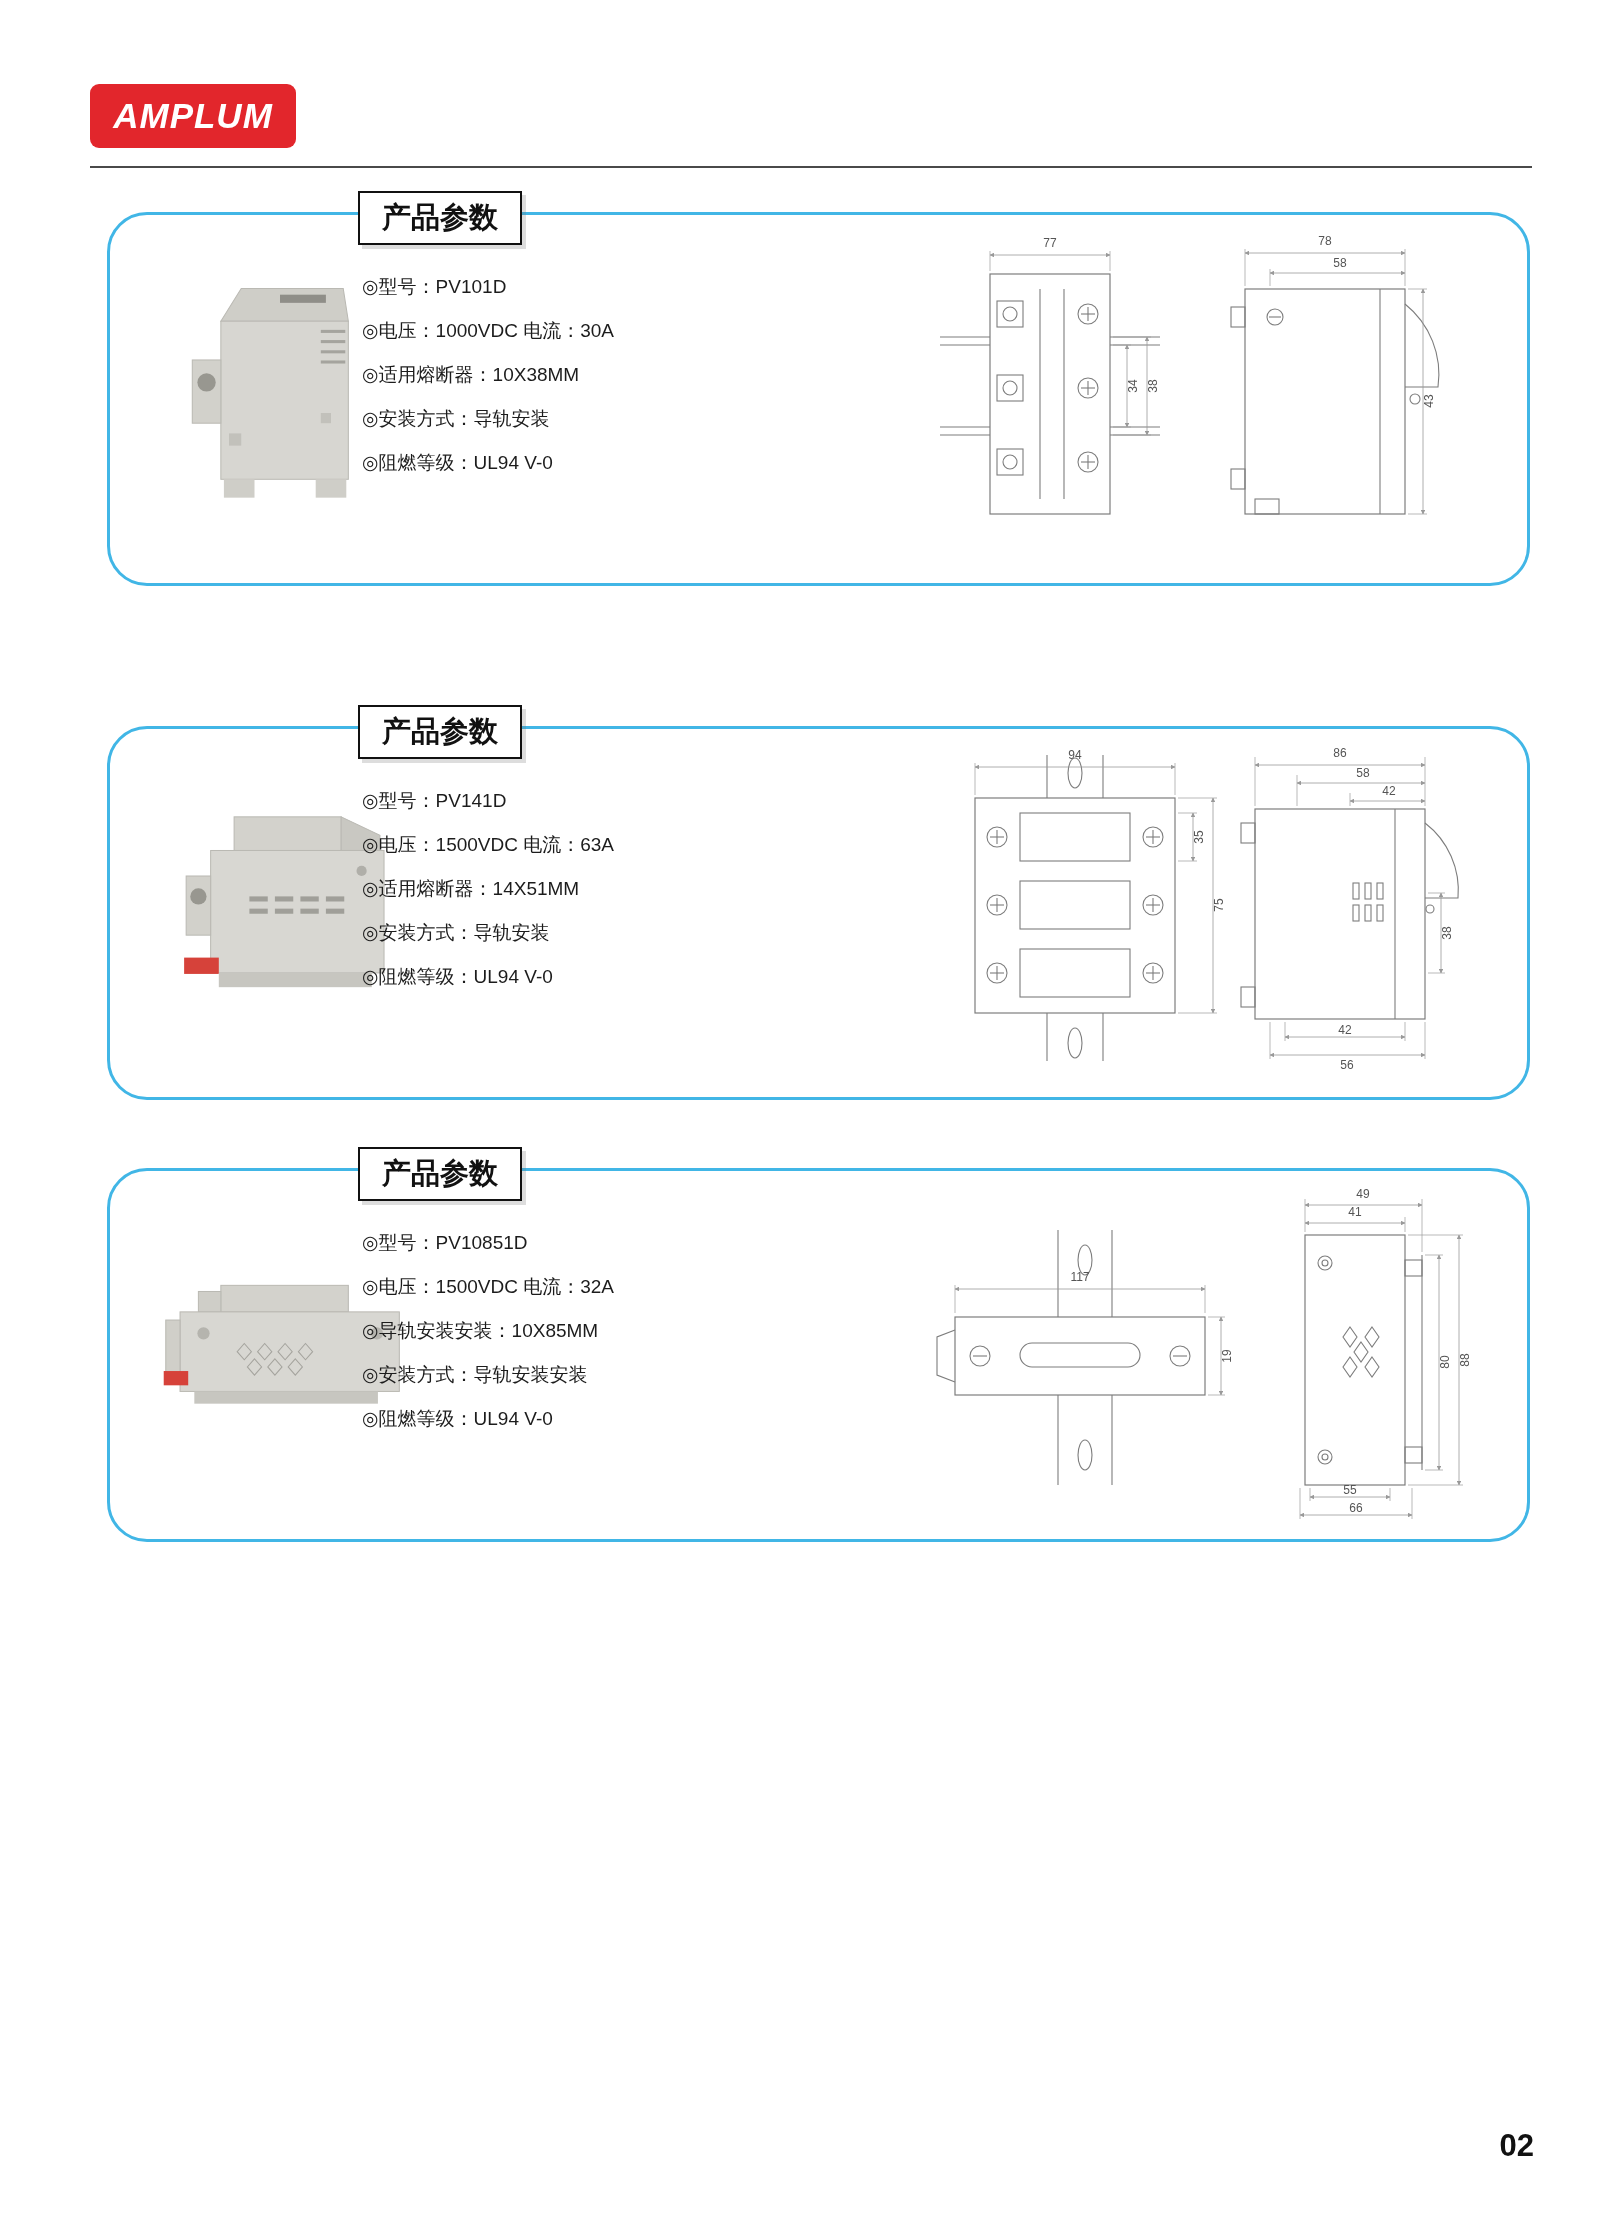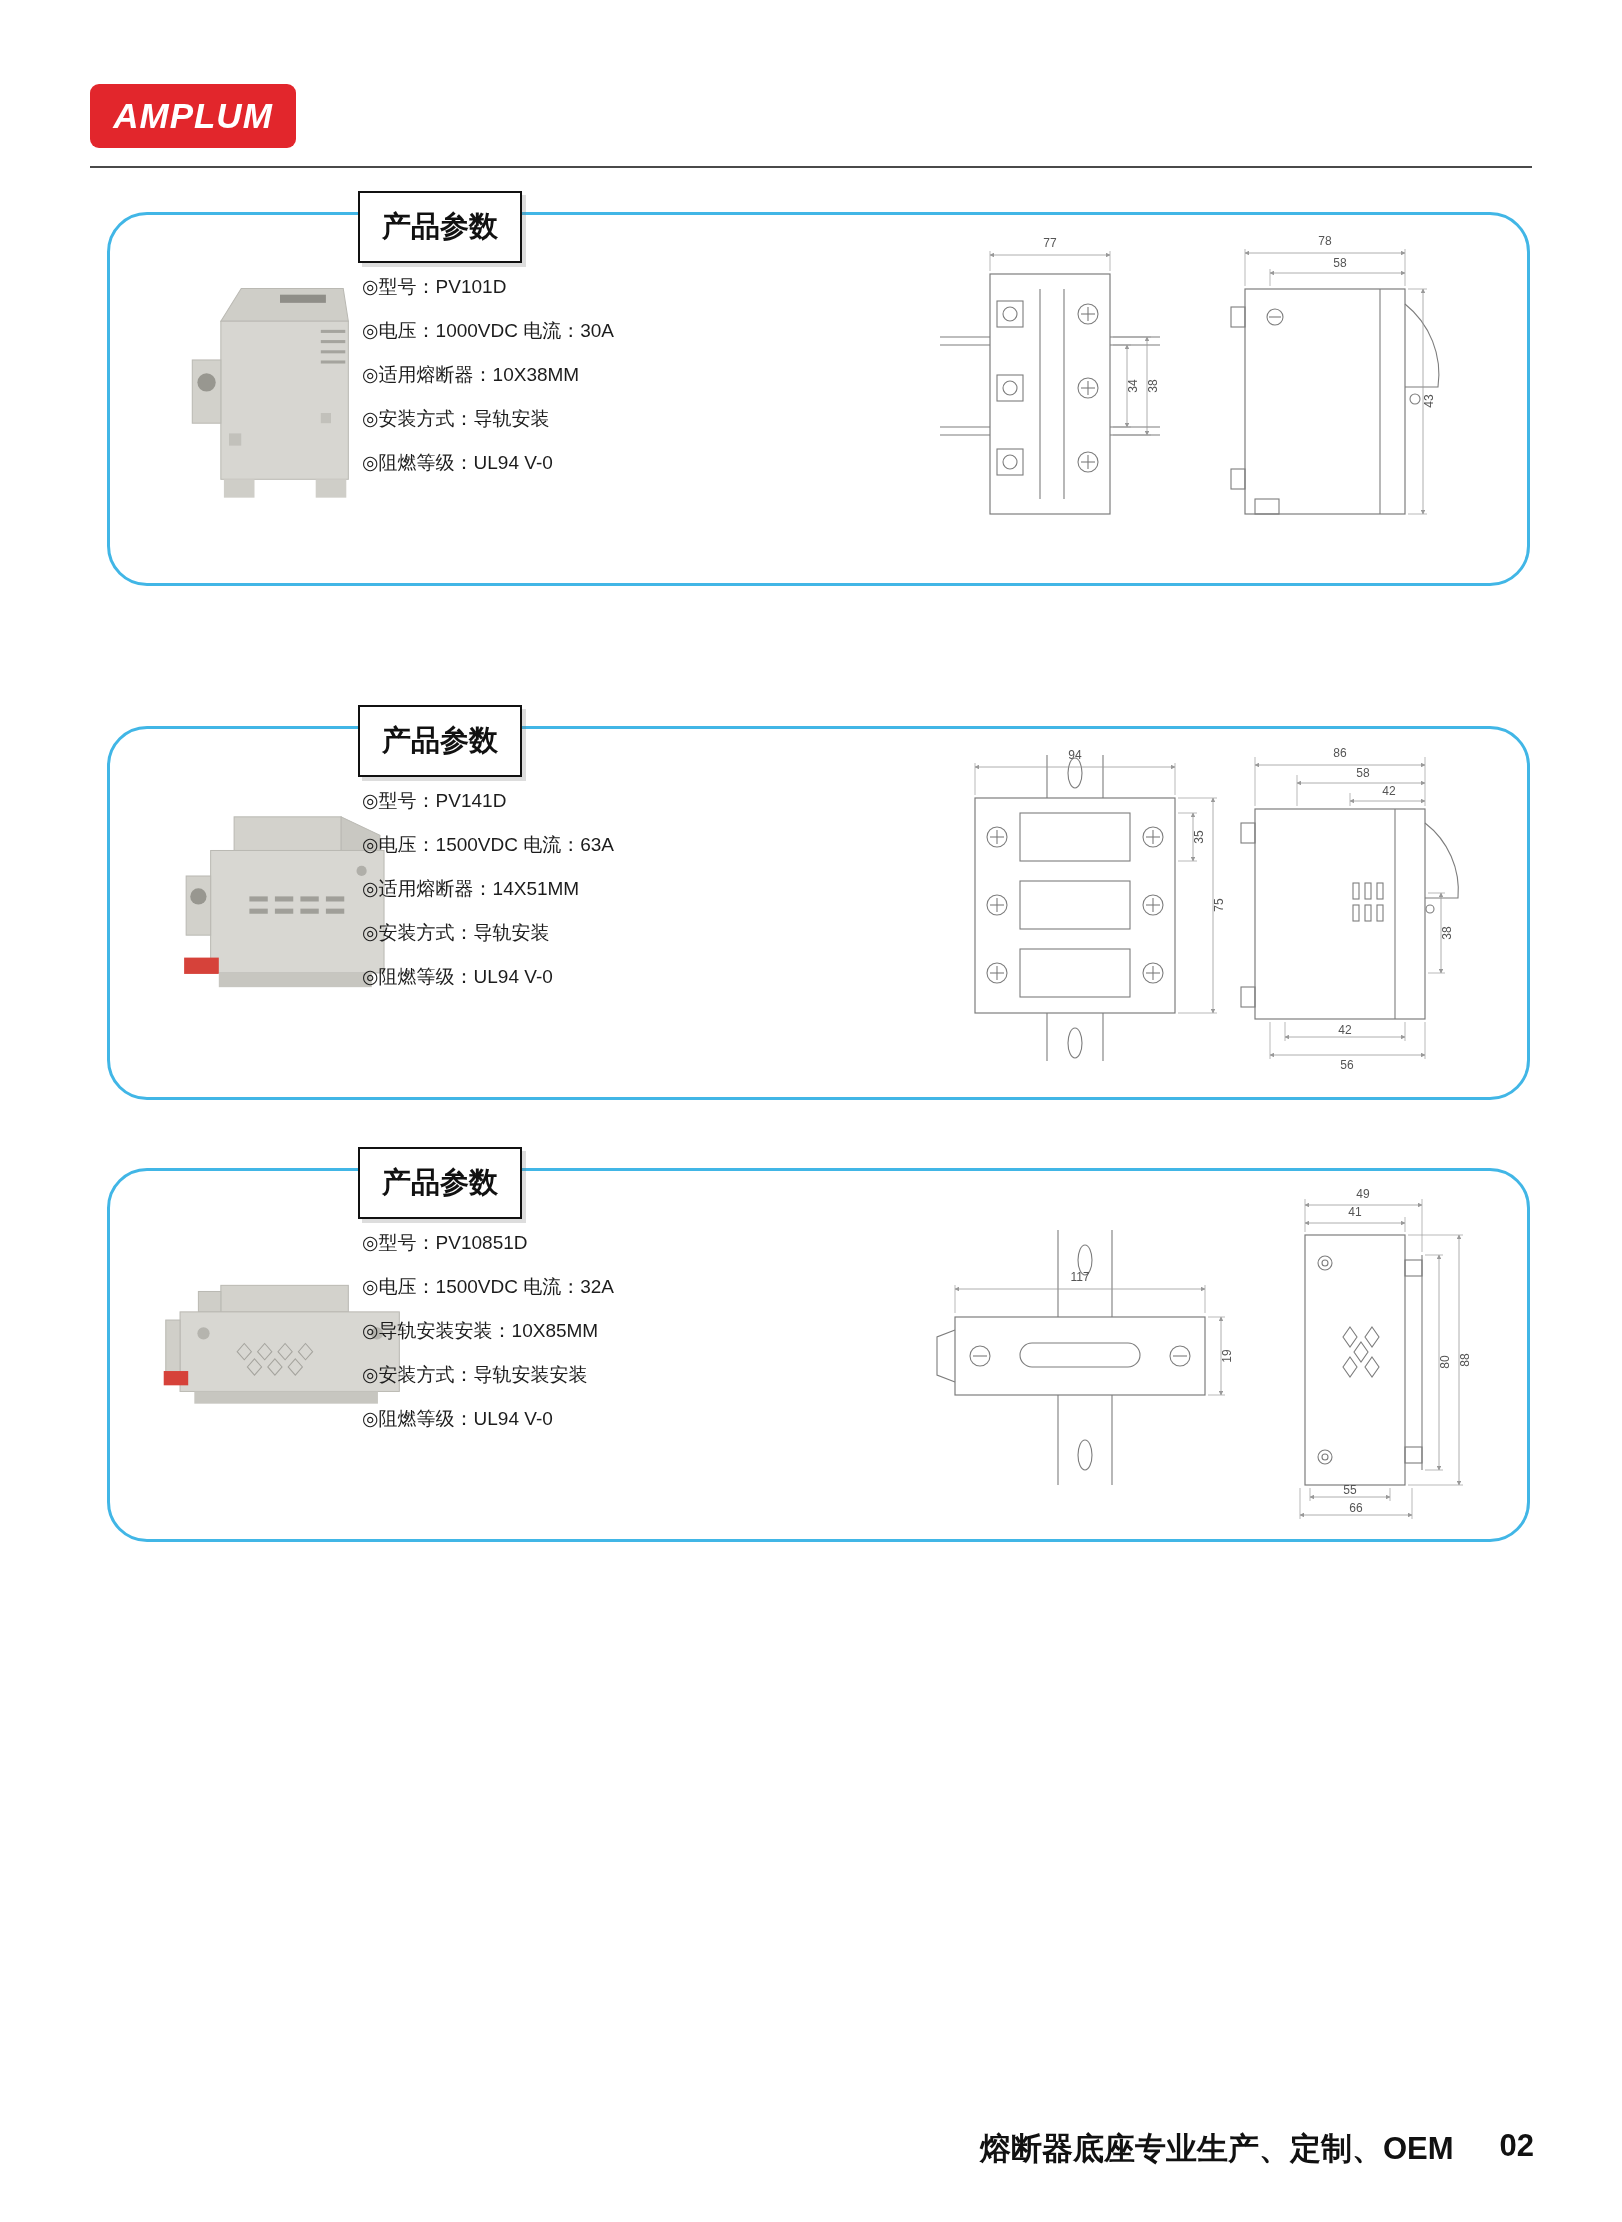--- a/index.html
+++ b/index.html
@@ -10,21 +10,21 @@
   .logo { position:absolute; left:90px; top:84px; width:206px; height:64px; background:#e2262c; border-radius:9px;
           display:flex; align-items:center; justify-content:center; }
   .logo span { color:#fff; font-weight:bold; font-style:italic; font-size:35px; letter-spacing:1px; }
   .header-title { position:absolute; right:92px; top:98px; font-size:37px; font-weight:700; letter-spacing:2px; color:#141414; }
   .header-rule { position:absolute; left:90px; top:166px; width:1442px; height:2px; background:#4a4a4a; }
 
   
   .card { position:absolute; left:107px; width:1417px; height:368px; background:#fff;
           border:3px solid #41b6e6; border-radius:40px; }
   .param-label { position:absolute; left:248px; top:-24px; background:#fff; border:2px solid #111;
-                 padding:14px 22px; font-size:29px; font-weight:700; color:#111;
+                 padding:5px 22px; font-size:29px; font-weight:700; color:#111;
                  box-shadow:4px 4px 0 rgba(120,120,120,.25); }
   .photo { position:absolute; left:15px; top:45px; width:310px; height:255px; }
   .specs { position:absolute; left:252px; top:58px; width:430px; }
   .spec  { font-size:19px; line-height:27px; margin:0 0 17px 0; color:#1c1c1c; }
   .drawing { position:absolute; left:815px; top:14px; }
 
   
   .ol { stroke:#7d7d7d; stroke-width:1.1; fill:none; }
   .of { stroke:#7d7d7d; stroke-width:1.2; fill:#ffffff; }
   .el { stroke:#9b9b9b; stroke-width:0.7; }
@@ -357,17 +357,16 @@
         <text class="dim" x="425" y="309" text-anchor="middle">55</text>
         <line class="el" x1="375" y1="303" x2="375" y2="334"></line>
           <line class="el" x1="487" y1="303" x2="487" y2="334"></line>
         <line class="dl" x1="375" y1="330" x2="487" y2="330" marker-start="url(#ar3)" marker-end="url(#ar3)"></line>
         <text class="dim" x="431" y="327" text-anchor="middle">66</text>
       </g>
     </svg>
   </section>
 
   <div class="footer">
-    <span>熔断器底座专业生产、定制、OEM</span>
     <span>02</span>
   </div>
 
 </div>
 
 </body></html>

